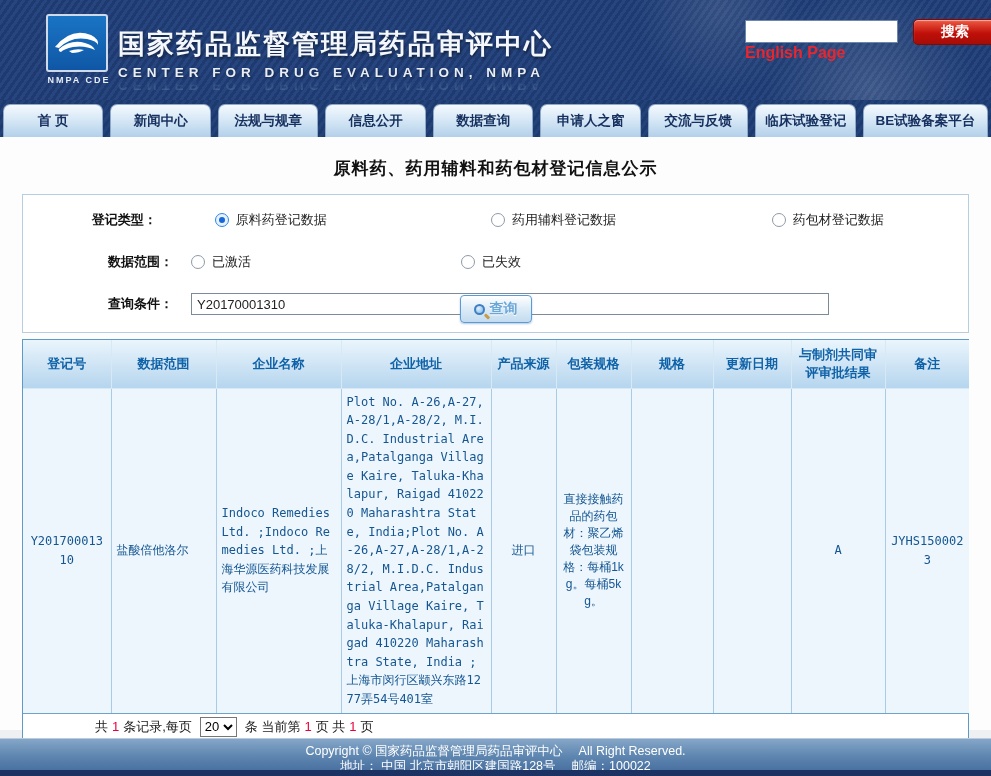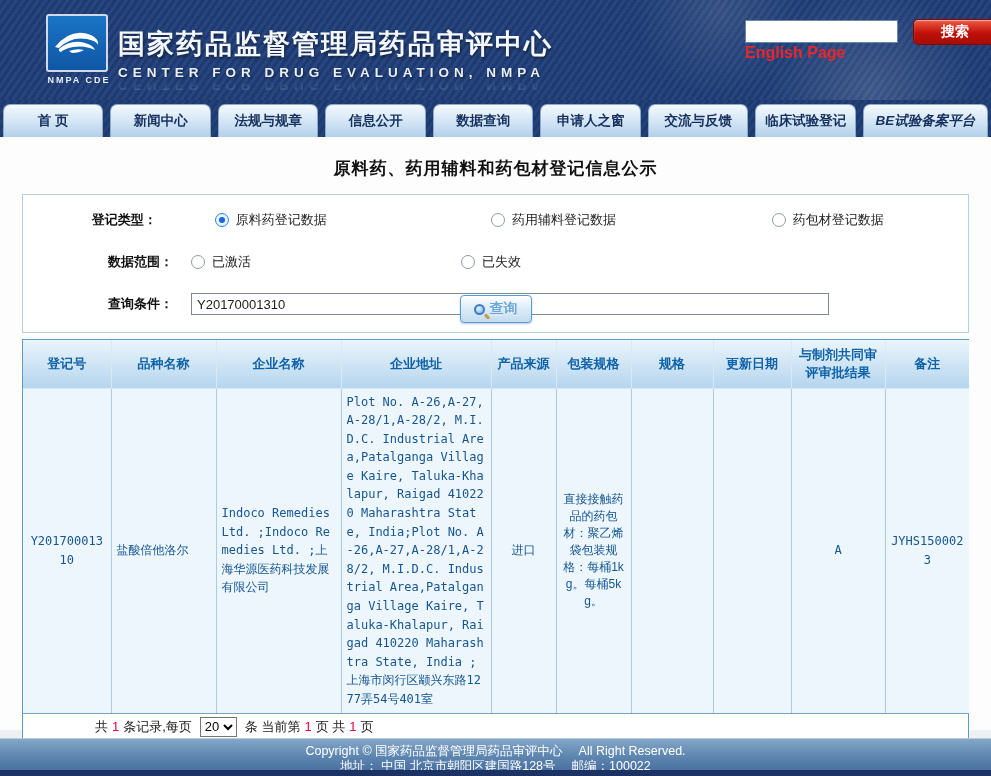--- a/index.html
+++ b/index.html
@@ -41,21 +41,21 @@
     position:absolute; top:100px; left:0; width:991px; height:37px;
     background:repeating-linear-gradient(125deg, #24427a 0 3px, #1d3a6e 3px 6px);
     display:flex; gap:7px; padding:4px 3px 0 3px;
   }
   .nav-tab {
     flex:1; border-radius:7px 7px 0 0; border:1px solid #8fa9c9; border-bottom:none;
     background:linear-gradient(#f4f9fd,#d7e8f6 45%,#b3d0ea);
     color:#16305f; font-weight:bold; font-size:13.5px;
     display:flex; align-items:center; justify-content:center; cursor:pointer; white-space:nowrap;
   }
-  .nav-tab:last-child { flex:1.25;font-style:italic; }
+  .nav-tab:last-child { flex:1.25; }
 
   
   .content { position:absolute; top:137px; left:0; width:991px; height:593px; background:#fdfdfd; }
   .page-title { text-align:center; padding-top:20px; font-size:17px; font-weight:bold; color:#111; letter-spacing:1px; }
 
   .form-panel {
     margin:14px 22px 0 22px; height:139px; border:1px solid #b7cde0; background:#fff; position:relative;
   }
   .form-row { display:flex; align-items:center; height:30px; margin-top:12px; }
   .form-row:first-child { margin-top:10px;gap:40px; }
@@ -211,21 +211,21 @@
         <col style="width:65px">
           <col style="width:75px">
           <col style="width:82px">
           <col style="width:78px">
         <col style="width:94px">
           <col style="width:84px">
       </colgroup>
       <thead>
         <tr>
           <th>登记号</th>
-          <th>品种名称</th>
+          <th>数据范围</th>
           <th>企业名称</th>
           <th>企业地址</th>
           <th>产品来源</th>
           <th>包装规格</th>
           <th>规格</th>
           <th>更新日期</th>
           <th>与制剂共同审评审批结果</th>
           <th>备注</th>
         </tr>
       </thead>

